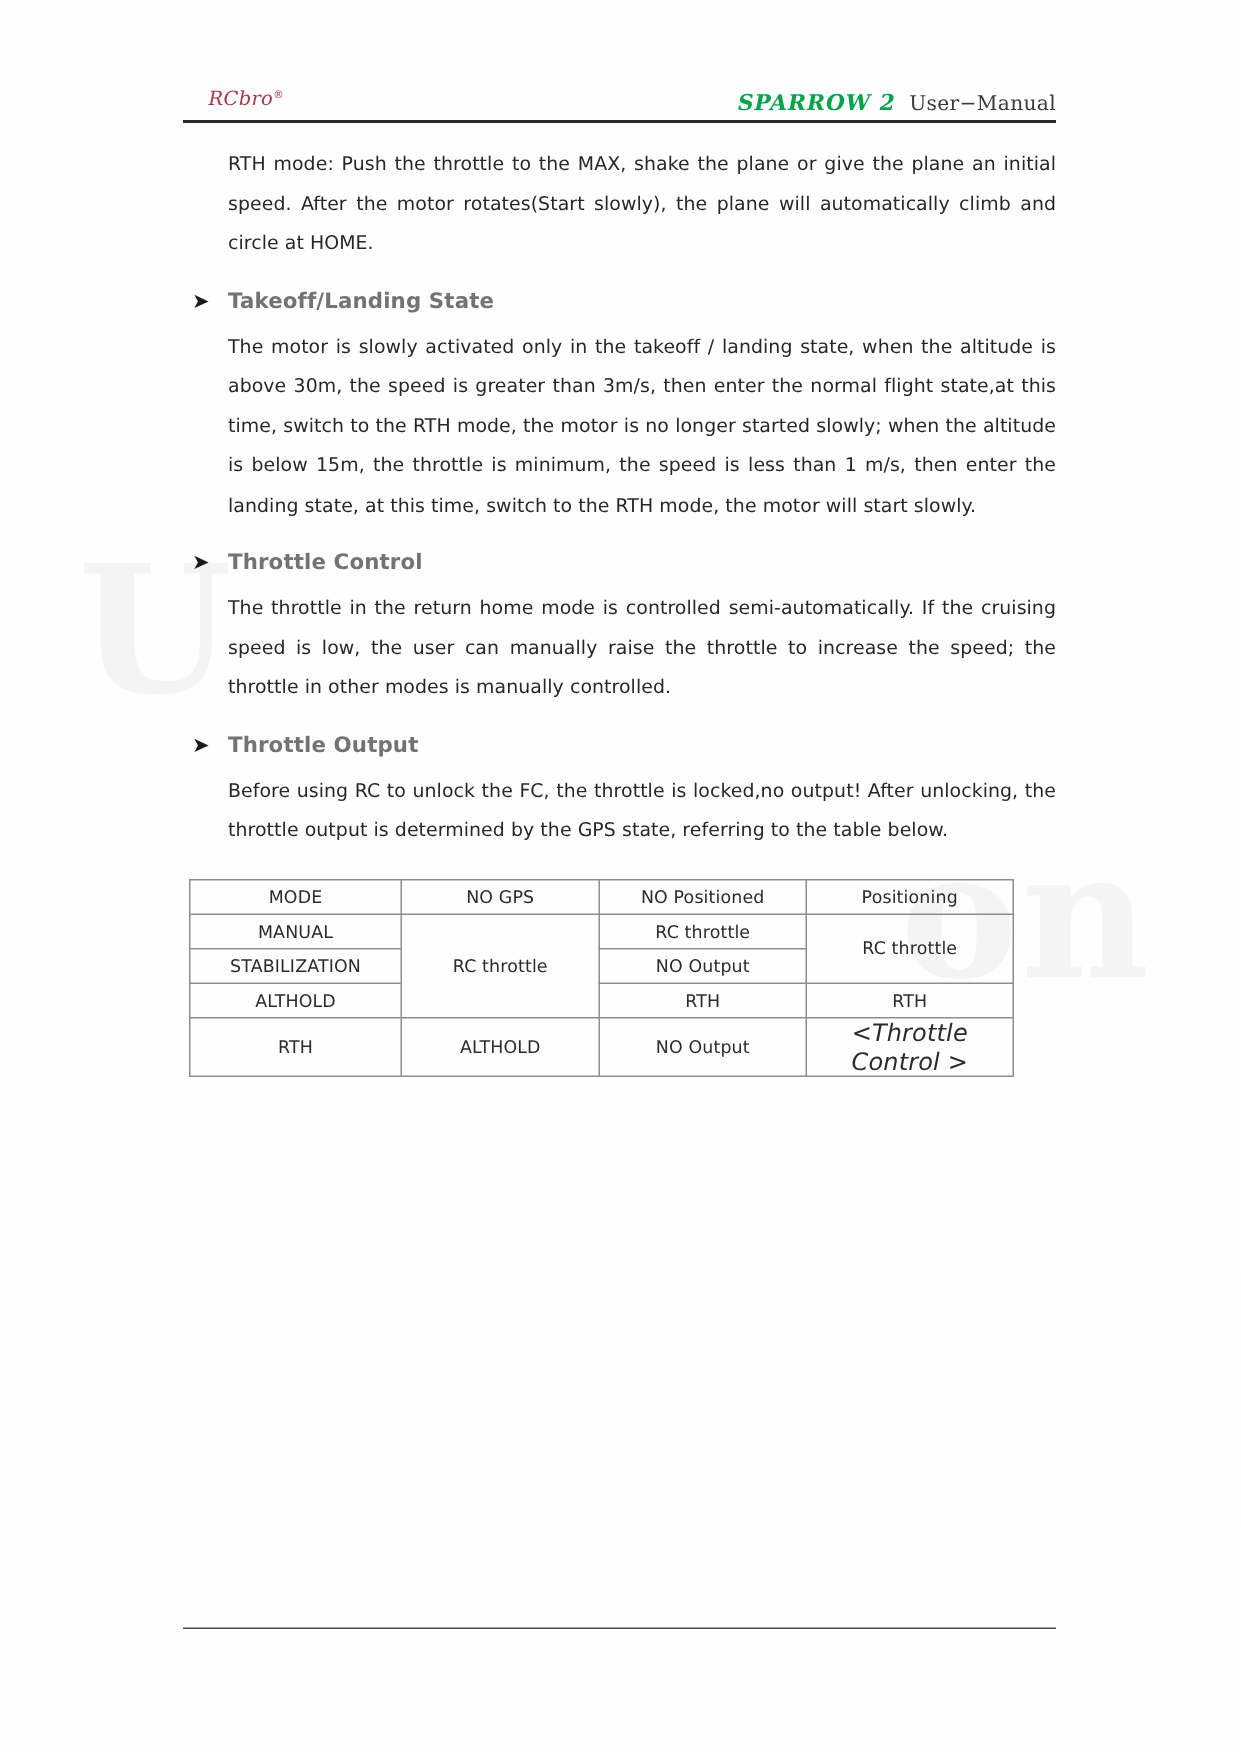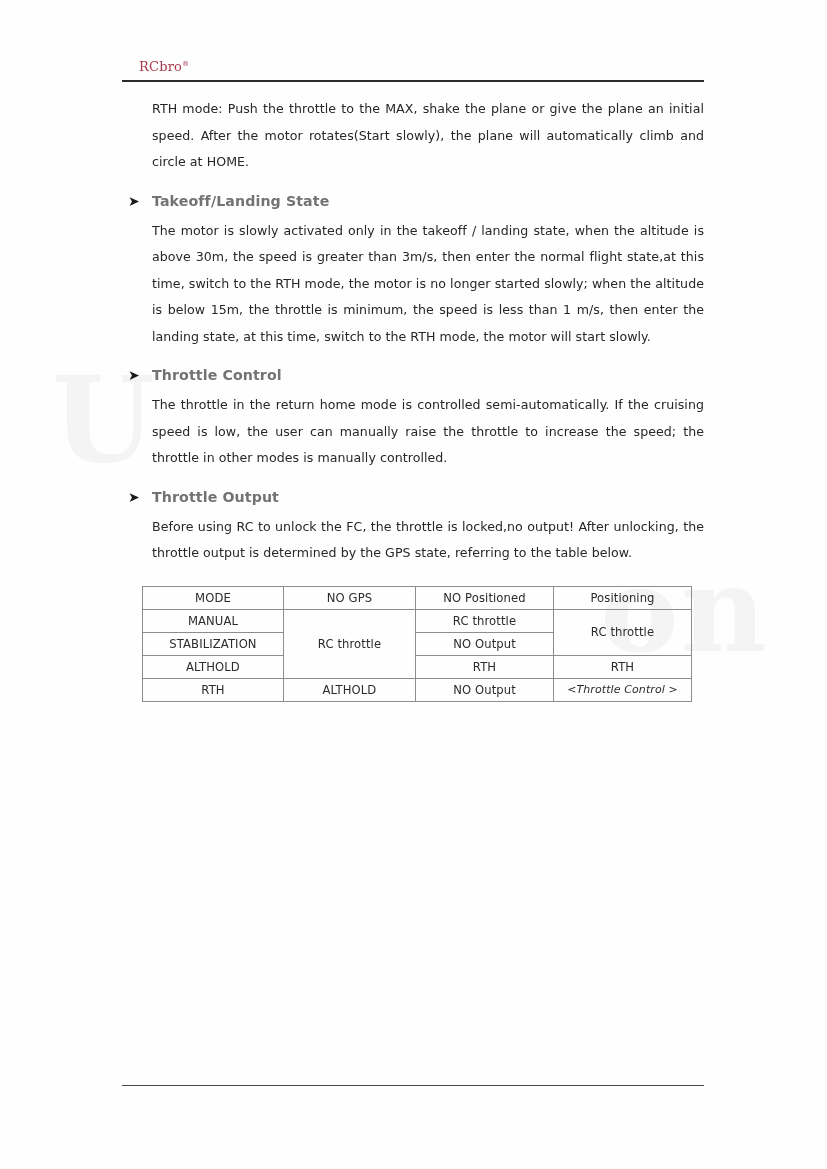--- a/index.html
+++ b/index.html
@@ -55,20 +55,21 @@
     height: 24px;
   }
   .brand {
     position: absolute;
     left: 17px;
     top: 1px;
     font-family: "DejaVu Serif", serif;
     font-size: 13px;
     color: #a63a4b;
     letter-spacing: 0.2px;
+    font-style: italic;
   }
   .brand sup {
     font-size: 7px;
     vertical-align: super;
   }
   .header-right {
     position: absolute;
     right: 0px;
     top: 0px;
     white-space: nowrap;
@@ -144,21 +145,21 @@
   .heading-text {
     font-size: 14.2px;
     font-weight: 700;
     color: #737373;
     letter-spacing: 0.1px;
   }
 
   
   .table-wrap {
     margin-top: 19px;
-    margin-left: 20px;
+    margin-left: 4px;
   }
   table.gps-table {
     border-collapse: collapse;
     table-layout: fixed;
     width: 549px;
     font-size: 11.6px;
     color: #2b2b2b;
   }
   table.gps-table td {
     border: 1px solid #8d8d8d;
@@ -170,35 +171,38 @@
     letter-spacing: 0.1px;
   }
   col.c1 { width: 141px; }
   col.c2 { width: 132px; }
   col.c3 { width: 138px; }
   col.c4 { width: 138px; }
 
   td.throttle-ctl {
     font-style: italic;
     font-weight: 700;
-    font-size: 11px;
+    font-size: 16px;
     letter-spacing: 0.1px;
   }
 </style>
 </head>
 <body>
 
 <div class="page">
 
   <div class="watermark wm-left">U</div>
   <div class="watermark wm-right">on</div>
 
   <div class="header">
     <div class="brand">
       <span>RCbro</span><sup>®</sup>
+    </div>
+    <div class="header-right">
+      <span class="product">SPARROW 2</span><span class="manual">User−Manual</span>
     </div>
   </div>
   <div class="rule-top"></div>
 
   <div class="content">
 
     <p class="para first">RTH mode: Push the throttle to the MAX, shake the plane or give the plane an initial speed. After the motor rotates(Start slowly), the plane will automatically climb and circle at HOME.</p>
 
     <div class="heading-row">
       <span class="bullet">➤</span>

